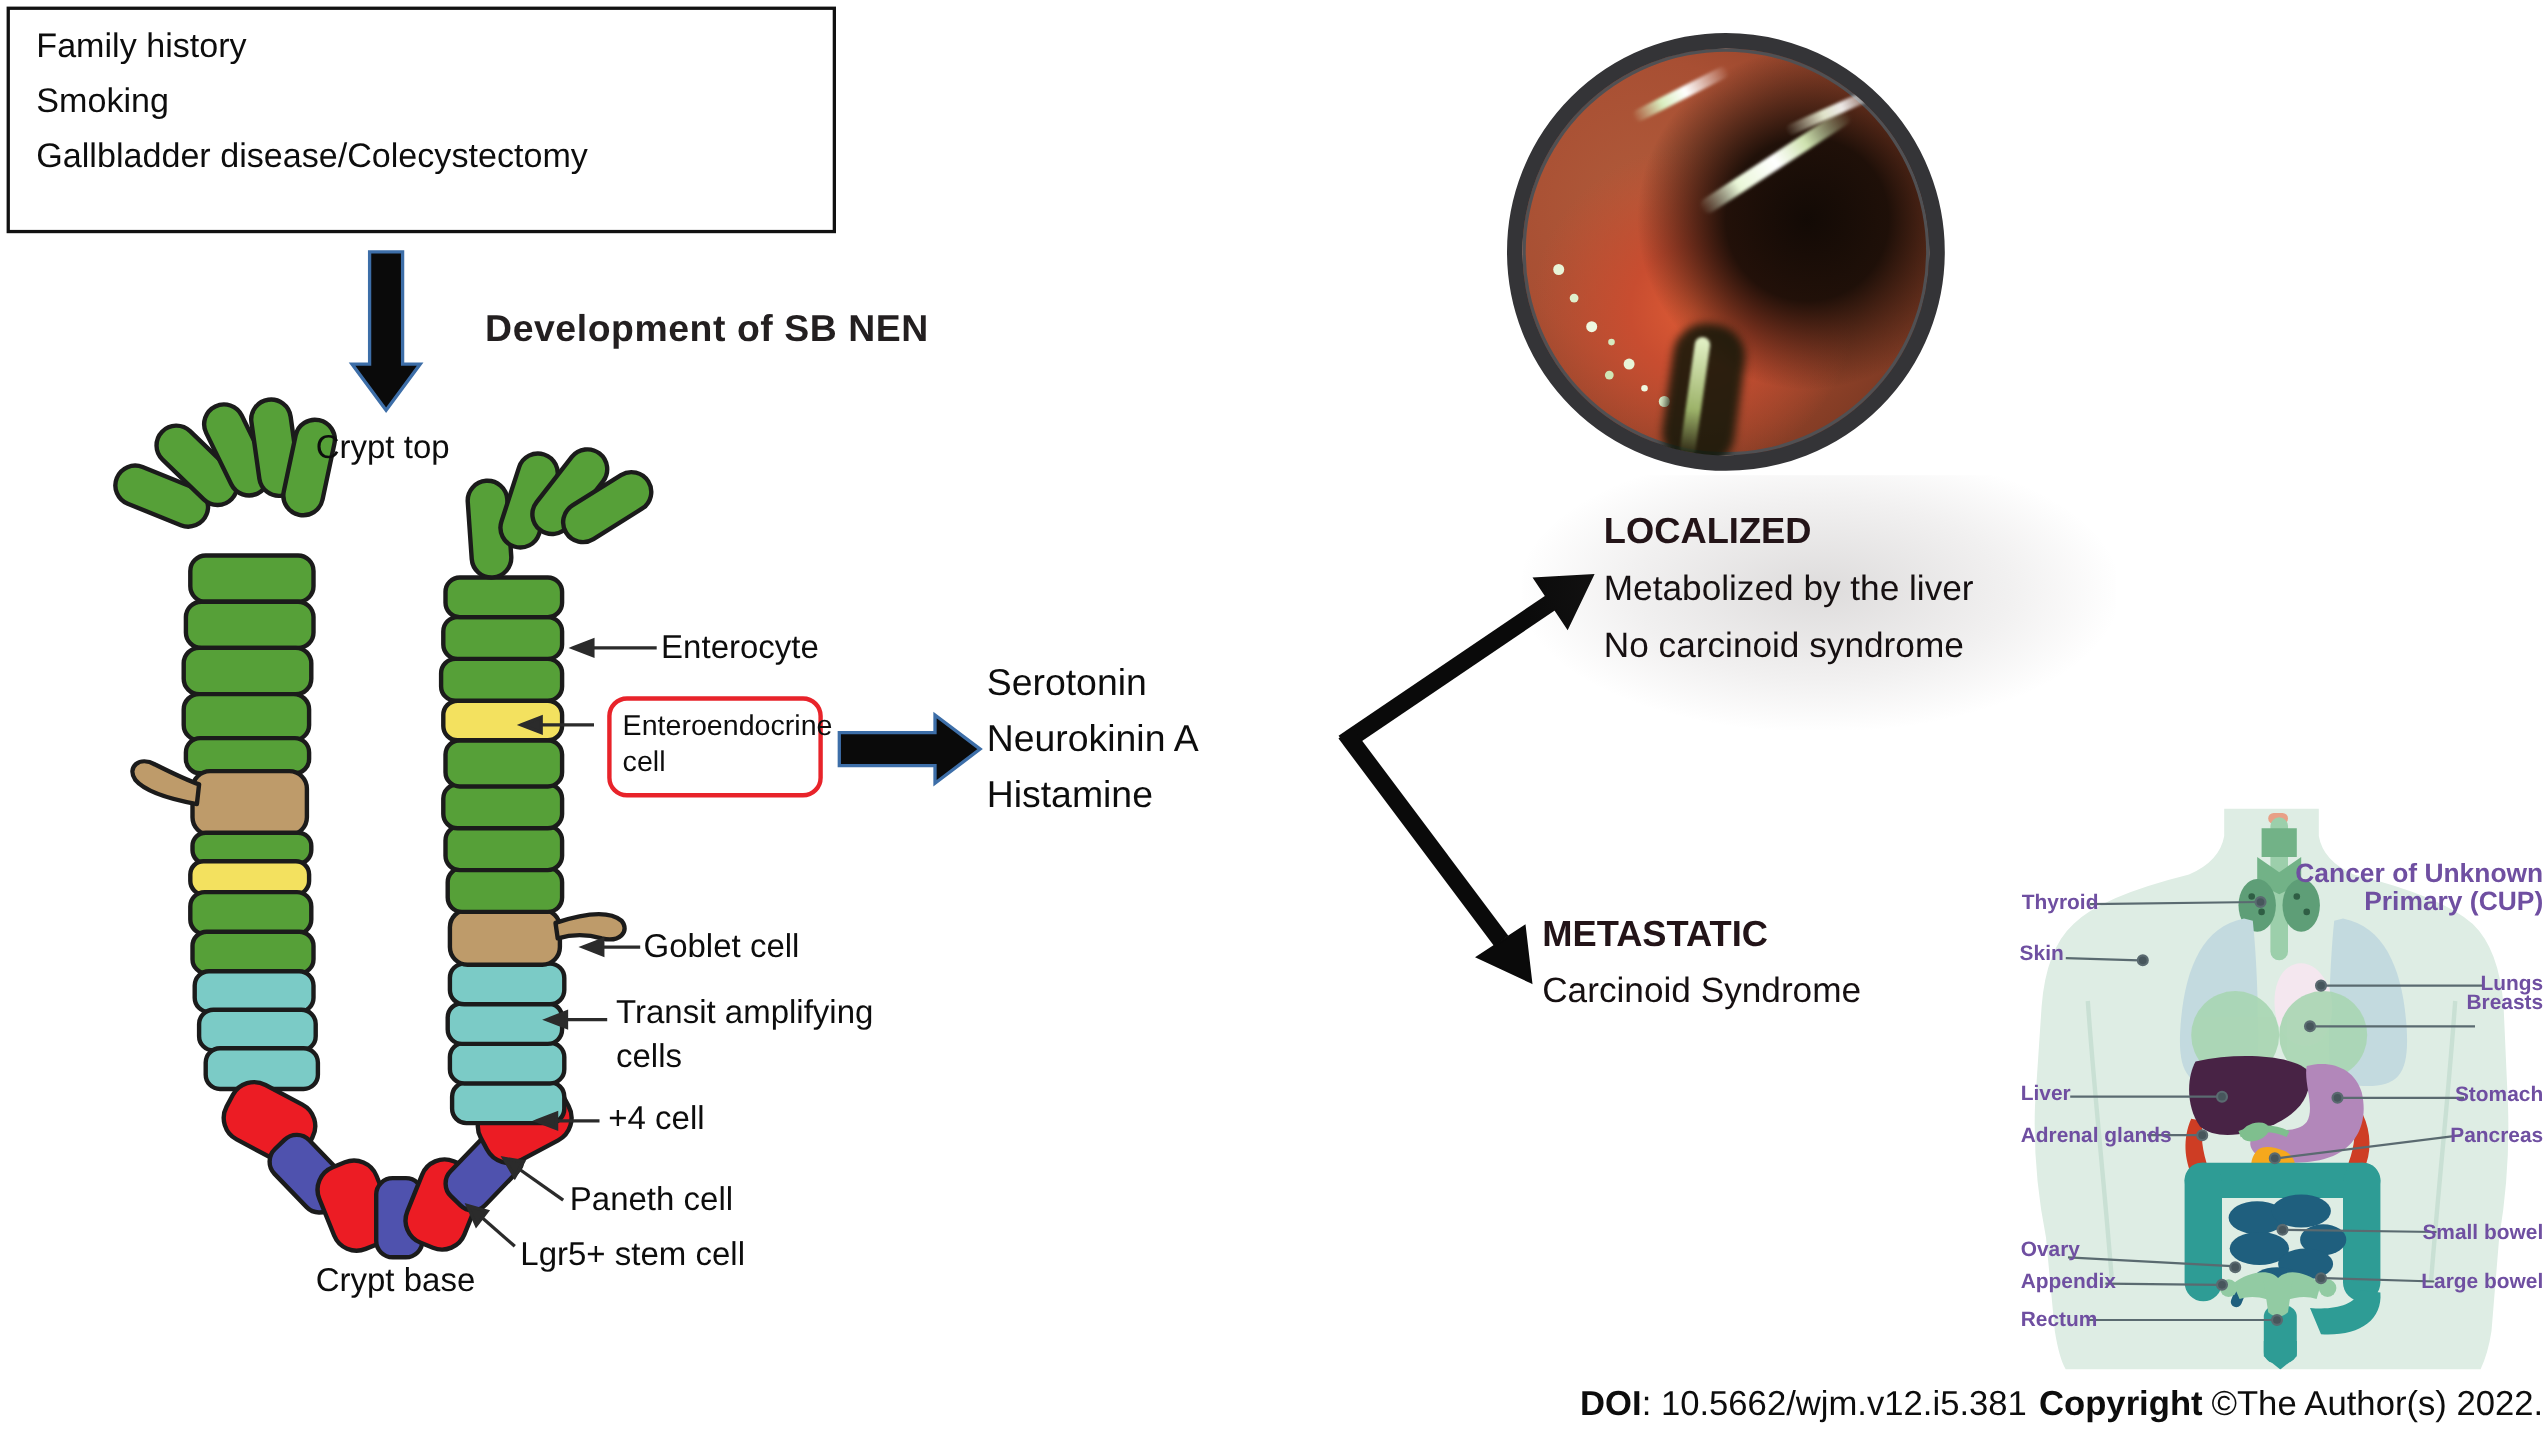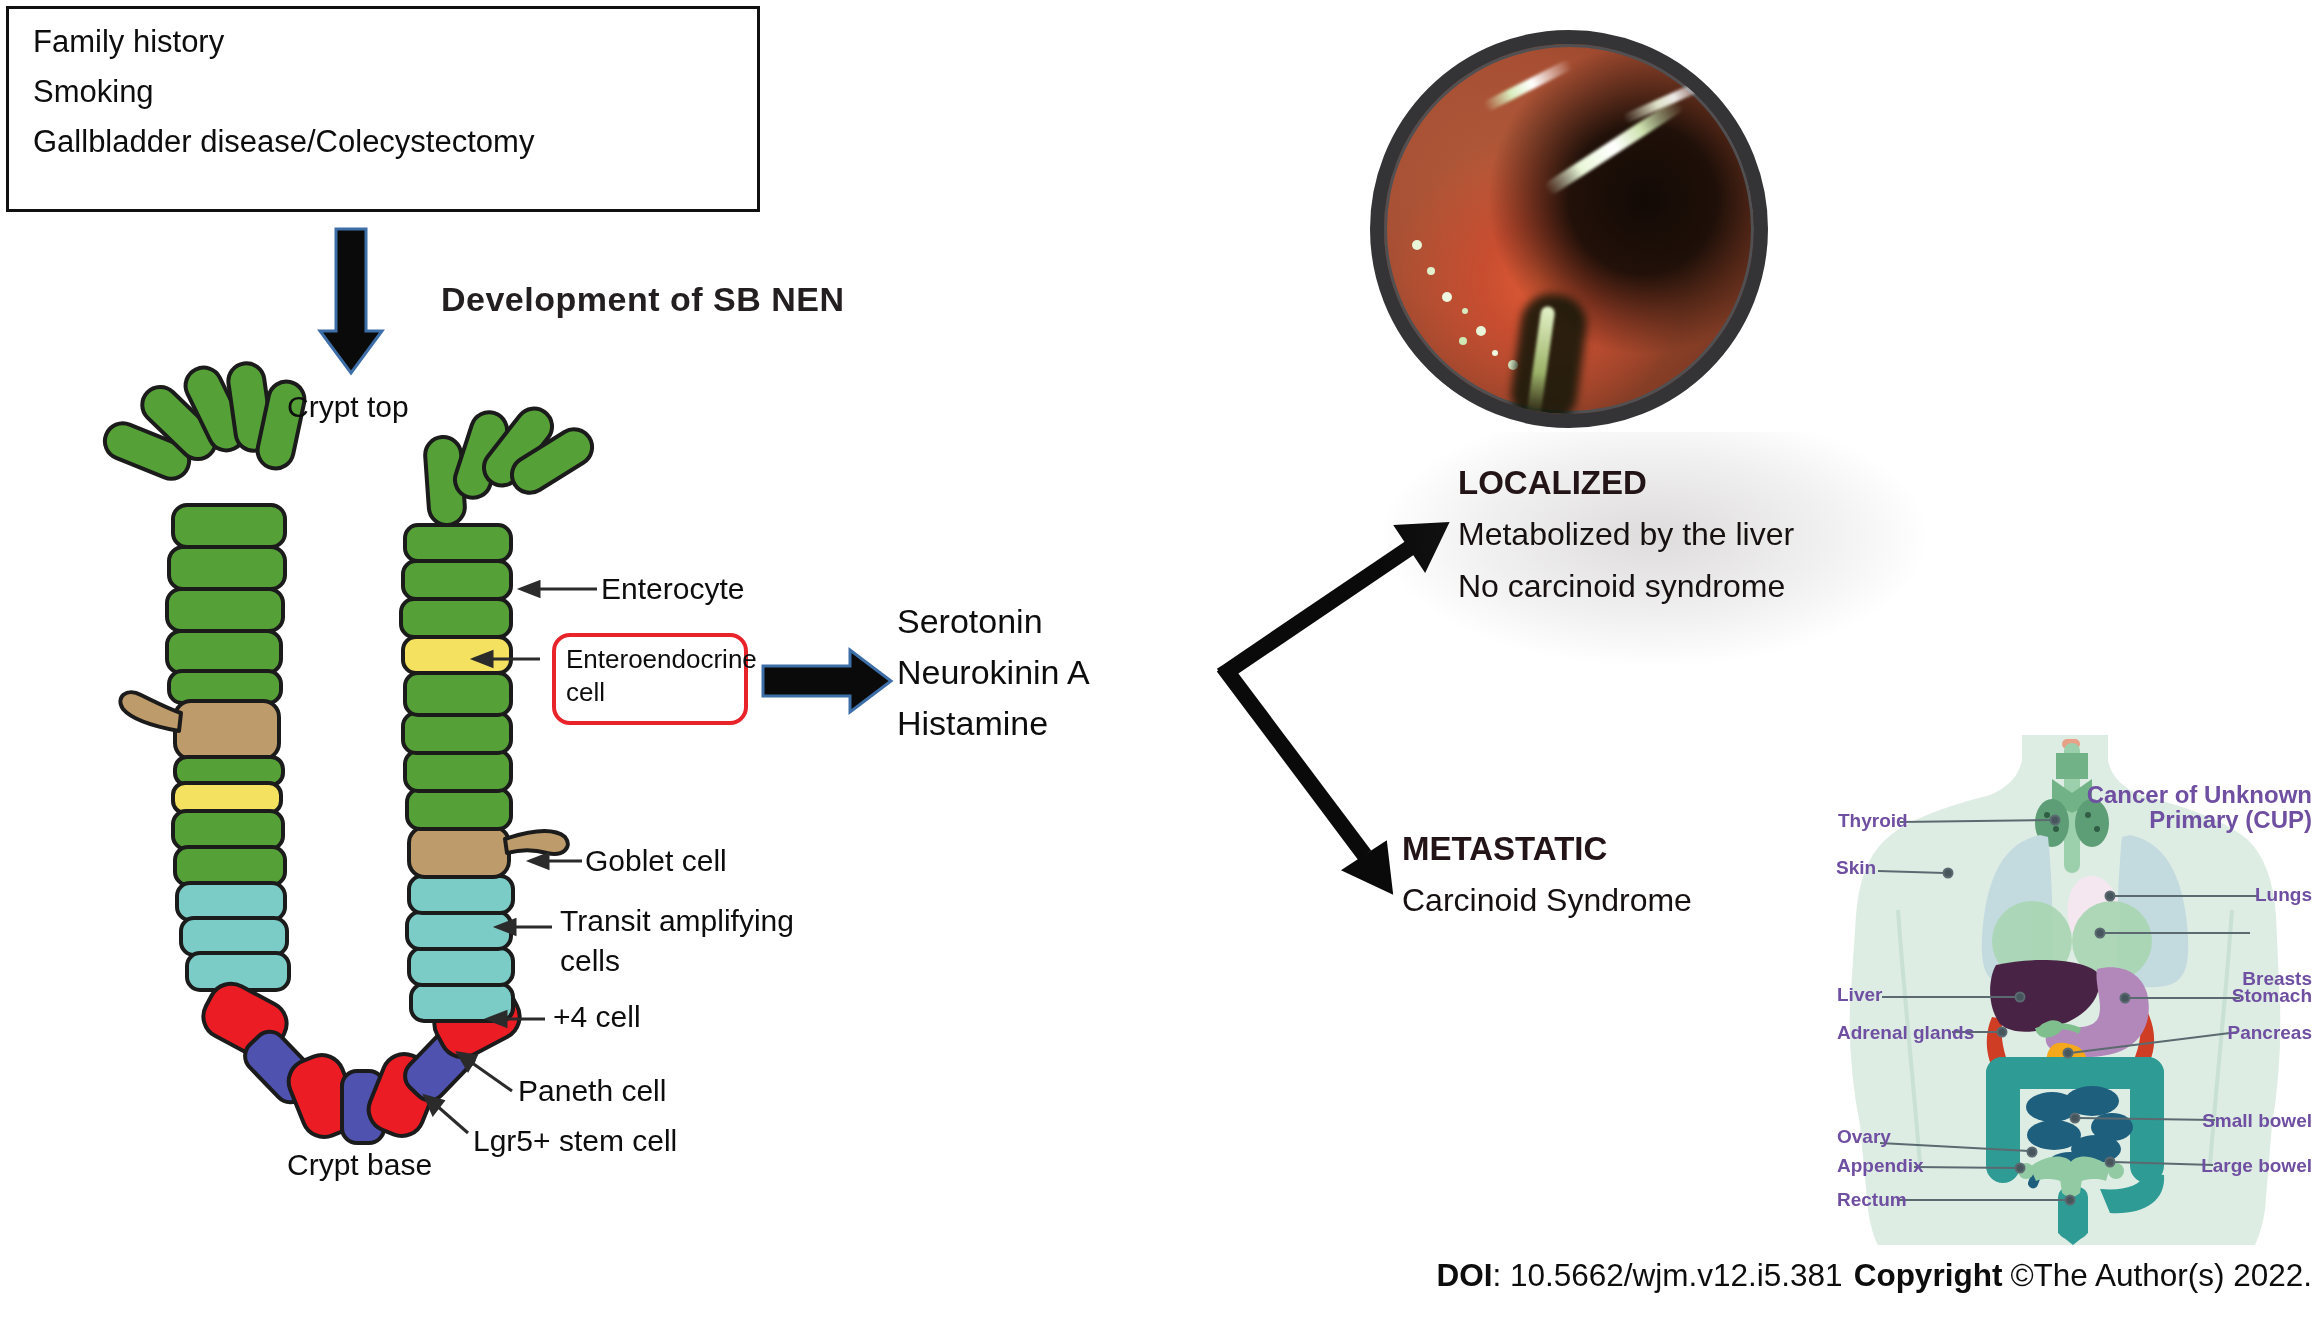--- a/index.html
+++ b/index.html
@@ -311,21 +311,21 @@
     <div>Primary (CUP)</div>
   </div>
   <div class="abs bm-label" style="left:1838px;top:810px;">Thyroid</div>
   <div class="abs bm-label" style="left:1836px;top:857px;">Skin</div>
   <div class="abs bm-label" style="left:1837px;top:984px;">Liver</div>
   <div class="abs bm-label" style="left:1837px;top:1022px;">Adrenal glands</div>
   <div class="abs bm-label" style="left:1837px;top:1126px;">Ovary</div>
   <div class="abs bm-label" style="left:1837px;top:1155px;">Appendix</div>
   <div class="abs bm-label" style="left:1837px;top:1189px;">Rectum</div>
   <div class="abs bm-label bm-right" style="right:3px;top:884px;">Lungs</div>
-  <div class="abs bm-label bm-right" style="right:3px;top:968px;">Breasts</div>
+  <div class="abs bm-label bm-right" style="right:3px;top:901px;">Breasts</div>
   <div class="abs bm-label bm-right" style="right:3px;top:985px;">Stomach</div>
   <div class="abs bm-label bm-right" style="right:3px;top:1022px;">Pancreas</div>
   <div class="abs bm-label bm-right" style="right:3px;top:1110px;">Small bowel</div>
   <div class="abs bm-label bm-right" style="right:3px;top:1155px;">Large bowel</div>
 
   <div class="abs footer">
     <b>DOI</b><span>: 10.5662/wjm.v12.i5.381</span><b class="sp">Copyright</b><span class="sp" style="margin-left:8px;">©The Author(s) 2022.</span>
   </div>
 
 </div>

